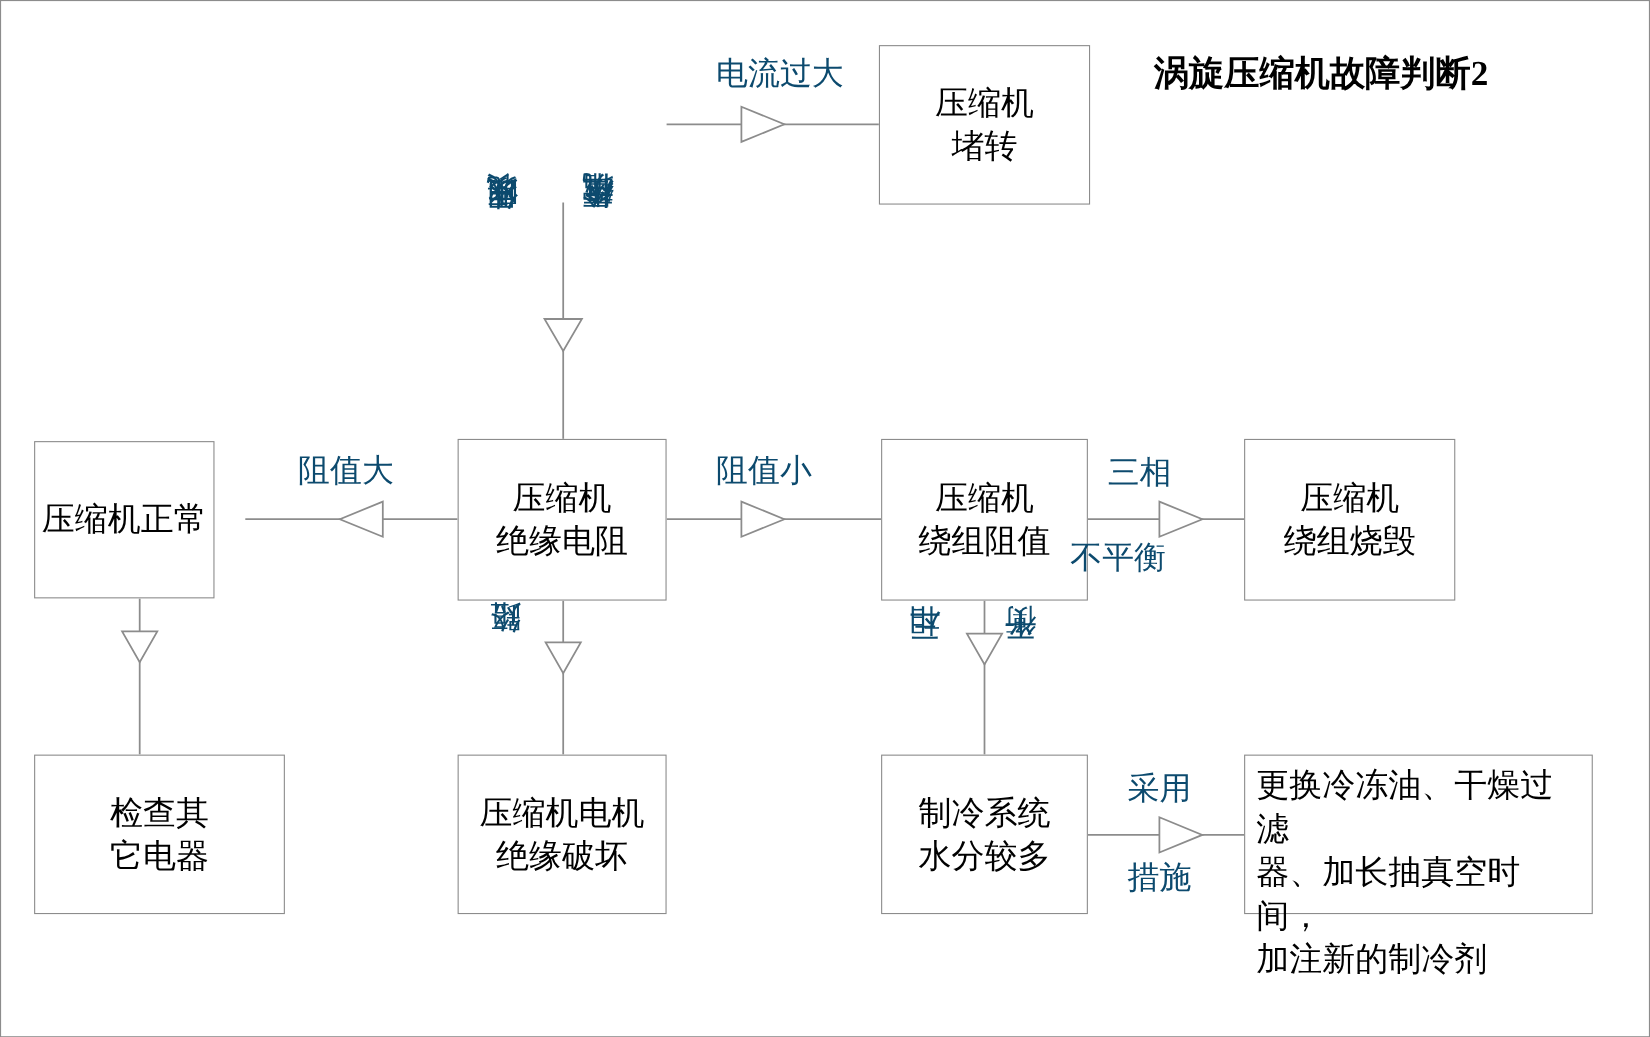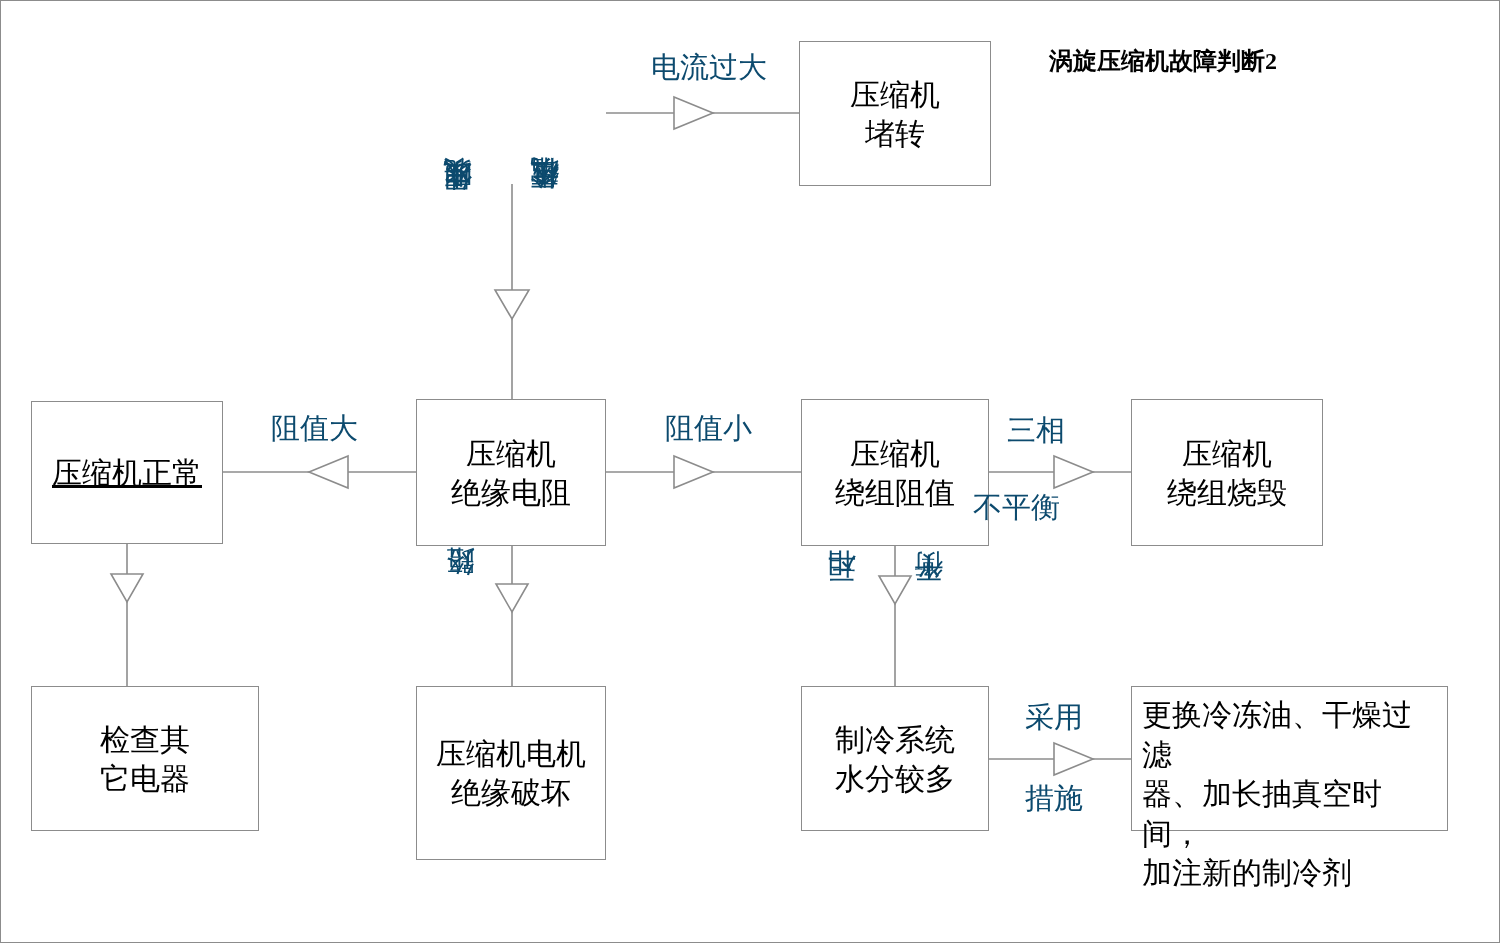--- a/index.html
+++ b/index.html
@@ -58,21 +58,21 @@
   }
   .edge-label.vert {
     writing-mode: vertical-rl;
     transform: rotate(180deg);
     transform-origin: center center;
     letter-spacing: 1px;
   }
   .title {
     position: absolute;
     color: #000000;
-    font-size: 24px;
+    font-size: 32px;
     font-weight: 700;
     white-space: pre;
     z-index: 5;
   }
   .conn { stroke: #8c8c8c; stroke-width: 1.6; fill: none; }
   .arrowhead { stroke: #8c8c8c; stroke-width: 1.6; fill: #ffffff; }
 </style>
 </head>
 <body>
 
@@ -107,53 +107,53 @@
     <line class="conn" x1="988" y1="758" x2="1130" y2="758"></line>
     <polygon class="arrowhead" points="1053,742 1092,758 1053,774"></polygon>
   </svg>
 
   <div class="title" style="left:1048px; top:44px;">涡旋压缩机故障判断2</div>
 
 
   <div class="node" style="left:798px; top:40px; width:192px; height:145px;">压缩机
 堵转</div>
 
-  <div class="node" style="left:30px; top:400px; width:192px; height:143px;text-decoration:underline;">压缩机正常</div>
+  <div class="node" style="left:30px; top:400px; width:164px; height:143px;">压缩机正常</div>
 
   <div class="node" style="left:415px; top:398px; width:190px; height:147px;">压缩机
 绝缘电阻</div>
 
   <div class="node" style="left:800px; top:398px; width:188px; height:147px;">压缩机
 绕组阻值</div>
 
   <div class="node" style="left:1130px; top:398px; width:192px; height:147px;">压缩机
 绕组烧毁</div>
 
   <div class="node" style="left:30px; top:685px; width:228px; height:145px;">检查其
 它电器</div>
 
-  <div class="node" style="left:415px; top:685px; width:190px; height:174px;">压缩机电机
+  <div class="node" style="left:415px; top:685px; width:190px; height:145px;">压缩机电机
 绝缘破坏</div>
 
   <div class="node" style="left:800px; top:685px; width:188px; height:145px;">制冷系统
 水分较多</div>
 
   <div class="node wrapped" style="left:1130px; top:685px; width:317px; height:145px;">更换冷冻油、干燥过滤
 器、加长抽真空时间，
 加注新的制冷剂</div>
 
   <div class="edge-label" style="left:650px; top:52px;">电流过大</div>
 
   <div class="edge-label vert" style="left:442px; top:207px;">使用兆欧表</div>
 
   <div class="edge-label vert" style="left:529px; top:207px;">检查压缩机</div>
 
   <div class="edge-label" style="left:270px; top:413px;">阻值大</div>
 
-  <div class="edge-label" style="left:664px; top:413px;">阻值小</div>
+  <div class="edge-label" style="left:650px; top:413px;">阻值小</div>
 
   <div class="edge-label" style="left:1006px; top:415px;">三相</div>
 
   <div class="edge-label" style="left:972px; top:492px;">不平衡</div>
 
   <div class="edge-label vert" style="left:445px; top:596px;">短路</div>
 
   <div class="edge-label vert" style="left:826px; top:600px;">三相</div>
 
   <div class="edge-label vert" style="left:913px; top:600px;">平衡</div>

